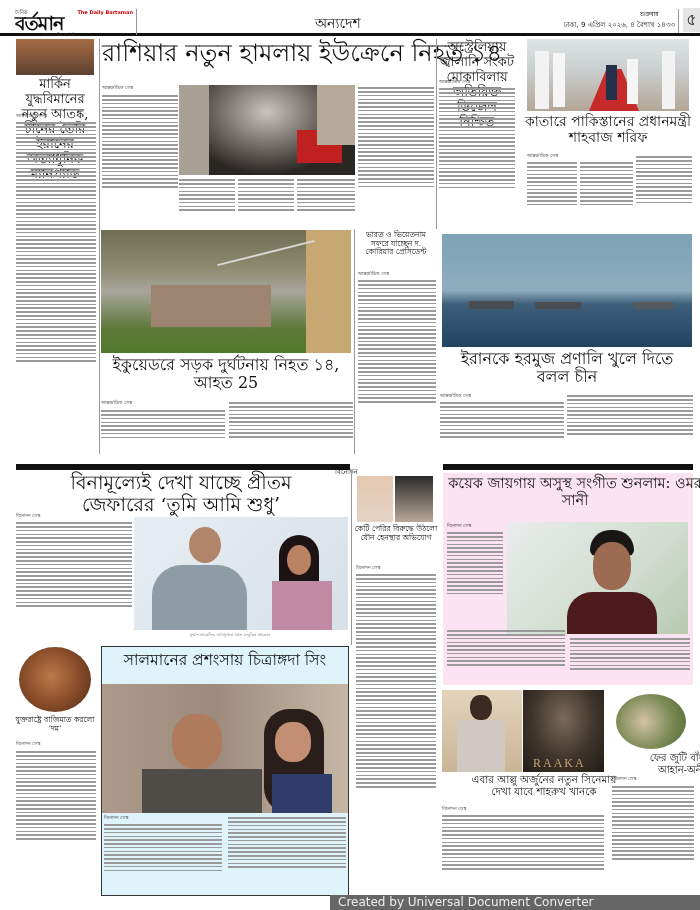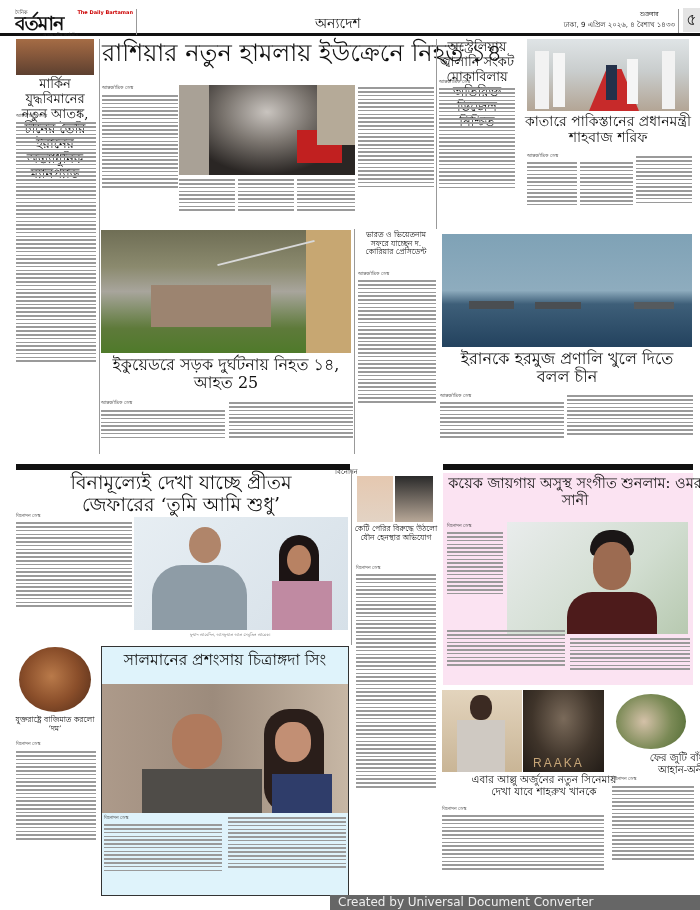--- a/index.html
+++ b/index.html
@@ -627,21 +627,21 @@
     <span></span>
     <span></span>
     <span></span>
   </div>
 
 <div class="abs img" style="left:442px;top:690px;width:80px;height:82px;background:linear-gradient(180deg,#e3d4bd,#c9b596)">
   <div style="position:absolute;left:28px;top:5px;width:22px;height:25px;border-radius:45%;background:#3b2a22"></div>
   <div style="position:absolute;left:15px;top:30px;width:48px;height:52px;background:#cfc9c2"></div>
 </div>
 <div class="abs img" style="left:523px;top:690px;width:81px;height:82px;background:radial-gradient(ellipse at 50% 35%,#7a6a5a 0%,#3f342a 55%,#221c17 100%)">
-  <div style="position:absolute;left:10px;top:66px;font-size:12px;color:#c6a577;font-family:Liberation Sans, sans-serif;letter-spacing:2px">RAAKA</div>
+  <div style="position:absolute;left:10px;top:66px;font-size:12px;color:#c6a577;font-family:Liberation Serif, serif;letter-spacing:2px">RAAKA</div>
 </div>
 <div class="abs hl" style="left:462px;top:774px;width:164px;font-size:10.4px">এবার আল্লু অর্জুনের নতুন সিনেমায় দেখা যাবে শাহরুখ খানকে</div>
 <div class="abs by" style="left:442px;top:806px">বিনোদন ডেস্ক</div>
 <div class="abs txt" style="left:442px;top:813px;width:162px;height:78px">
     <span></span>
     <span></span>
     <span></span>
     <span></span>
     <span></span>
     <span></span>

